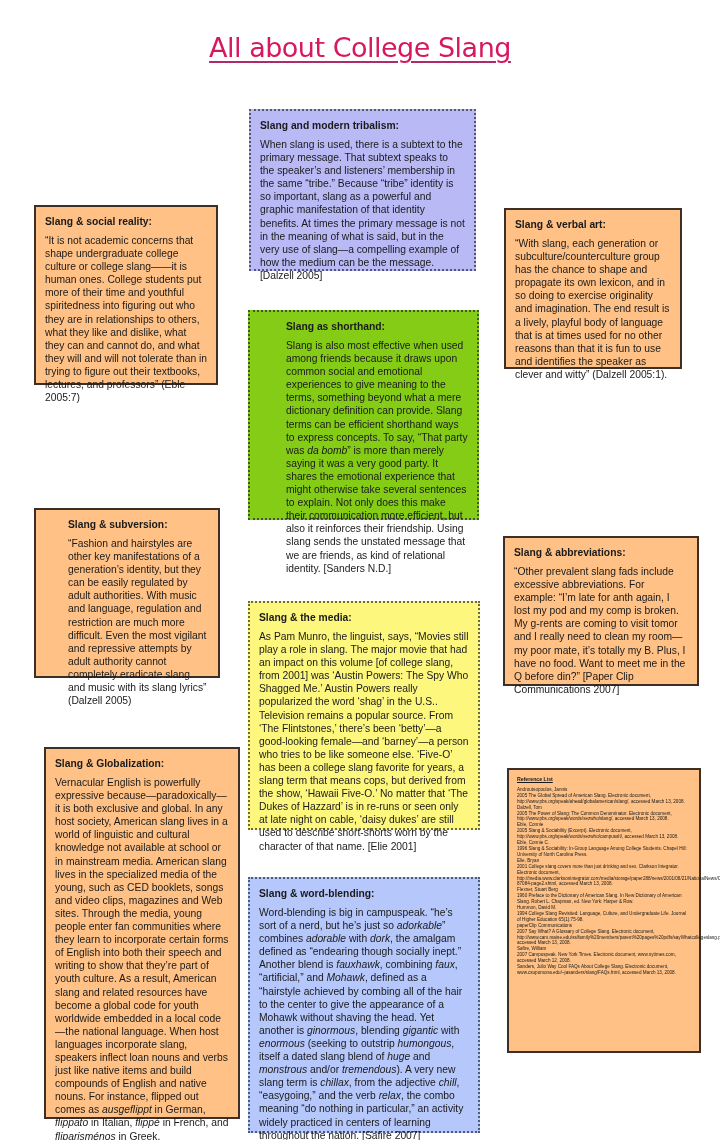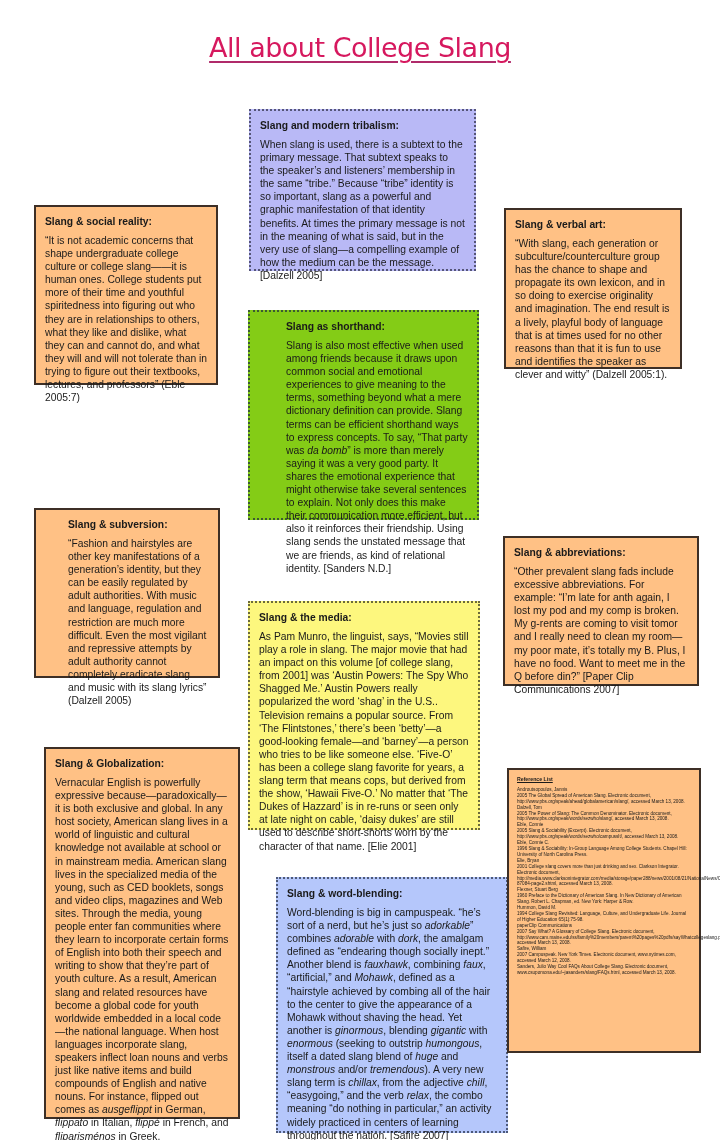--- a/index.html
+++ b/index.html
@@ -73,21 +73,21 @@
 <div class="box yellow" style="left:248px; top:601px; width:232px; height:229px;">
   <h3>Slang &amp; the media:</h3>
   <p>As Pam Munro, the linguist, says, “Movies still play a role in slang. The major movie that had an impact on this volume [of college slang, from 2001] was ‘Austin Powers: The Spy Who Shagged Me.’ Austin Powers really popularized the word ‘shag’ in the U.S.. Television remains a popular source. From ‘The Flintstones,’ there’s been ‘betty’—a good-looking female—and ‘barney’—a person who tries to be like someone else. ‘Five-O’ has been a college slang favorite for years, a slang term that means cops, but derived from the show, ‘Hawaii Five-O.’ No matter that ‘The Dukes of Hazzard’ is in re-runs or seen only at late night on cable, ‘daisy dukes’ are still used to describe short-shorts worn by the character of that name. [Elie 2001]</p>
 </div>
 
 <div class="box orange" style="left:44px; top:747px; width:196px; height:372px;">
   <h3>Slang &amp; Globalization:</h3>
   <p><span>Vernacular English is powerfully expressive because—paradoxically—it is both exclusive and global. In any host society, American slang lives in a world of linguistic and cultural knowledge not available at school or in mainstream media. American slang lives in the specialized media of the young, such as CED booklets, songs and video clips, magazines and Web sites. Through the media, young people enter fan communities where they learn to incorporate certain forms of English into both their speech and writing to show that they’re part of youth culture. As a result, American slang and related resources have become a global code for youth worldwide embedded in a local code—the national language. When host languages incorporate slang, speakers inflect loan nouns and verbs just like native items and build compounds of English and native nouns. For instance, flipped out comes as </span><i>ausgeflippt</i><span> in German, </span><i>flippato</i><span> in Italian, </span><i>flippé</i><span> in French, and </span><i>fliparisménos</i><span> in Greek. [Androutsolpoulos 2005]</span></p>
 </div>
 
-<div class="box blue" style="left:248px; top:877px; width:232px; height:256px;margin-left:28px;">
+<div class="box blue" style="left:248px; top:877px; width:232px; height:256px;">
   <h3>Slang &amp; word-blending:</h3>
   <p id="wb-body"><span>Word-blending is big in campuspeak. “he’s sort of a nerd, but he’s just so </span><i>adorkable</i><span>” combines </span><i>adorable</i><span> with </span><i>dork</i><span>, the amalgam defined as “endearing though socially inept.” Another blend is </span><i>fauxhawk</i><span>, combining </span><i>faux</i><span>, “artificial,” and </span><i>Mohawk</i><span>, defined as a “hairstyle achieved by combing all of the hair to the center to give the appearance of a Mohawk without shaving the head. Yet another is </span><i>ginormous</i><span>, blending </span><i>gigantic</i><span> with </span><i>enormous</i><span> (seeking to outstrip </span><i>humongous</i><span>, itself a dated slang blend of </span><i>huge</i><span> and </span><i>monstrous</i><span> and/or </span><i>tremendous</i><span>). A very new slang term is </span><i>chillax</i><span>, from the adjective </span><i>chill</i><span>, “easygoing,” and the verb </span><i>relax</i><span>, the combo meaning “do nothing in particular,” an activity widely practiced in centers of learning throughout the nation. [Safire 2007]</span></p>
 </div>
 
 <div class="box orange ref" style="left:507px; top:768px; width:194px; height:285px;">
   <h4>Reference List</h4>
   <div id="ref-lines">
       <div class="line">Androutsopoulos, Jannis</div>
       <div class="line">2005   The Global Spread of American Slang. Electronic document, http://www.pbs.org/speak/ahead/globalamerican/slang/, accessed March 13, 2008.</div>
       <div class="line">Dalzell, Tom</div>

